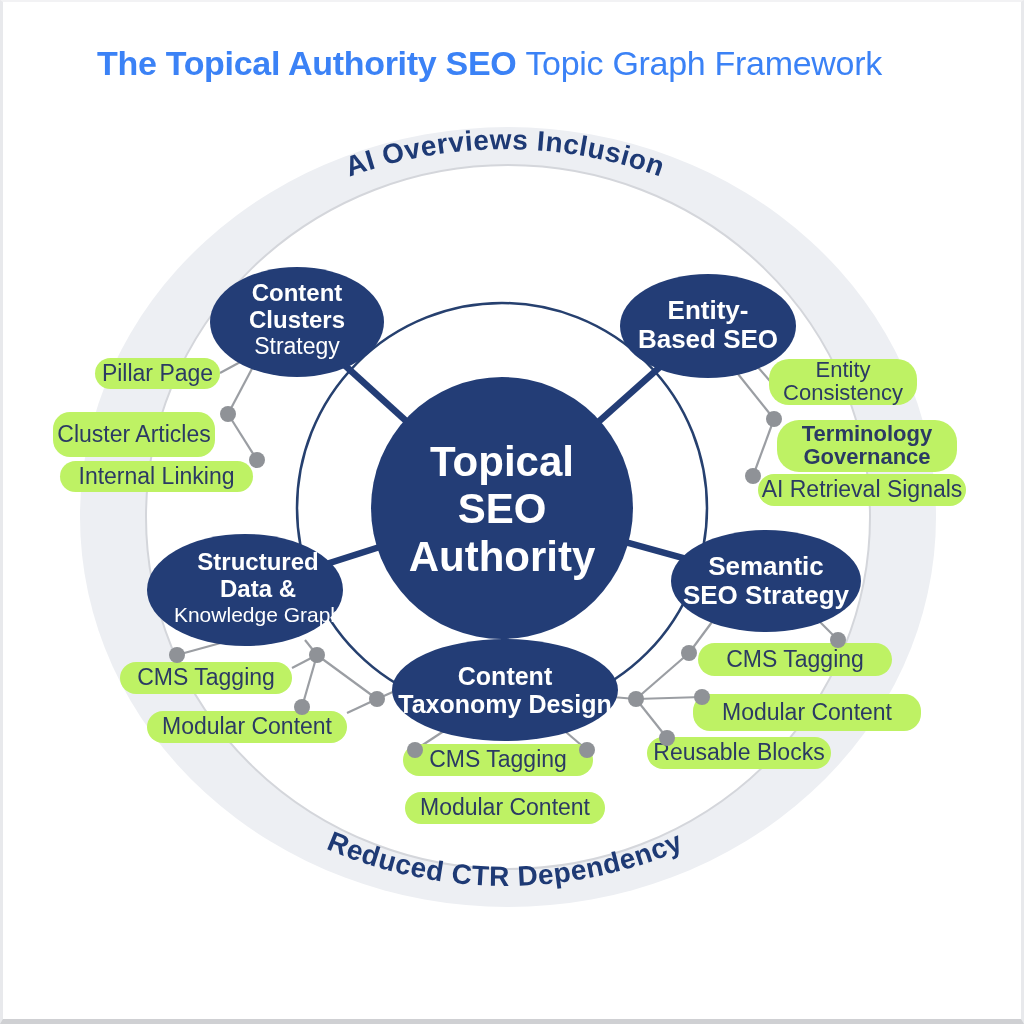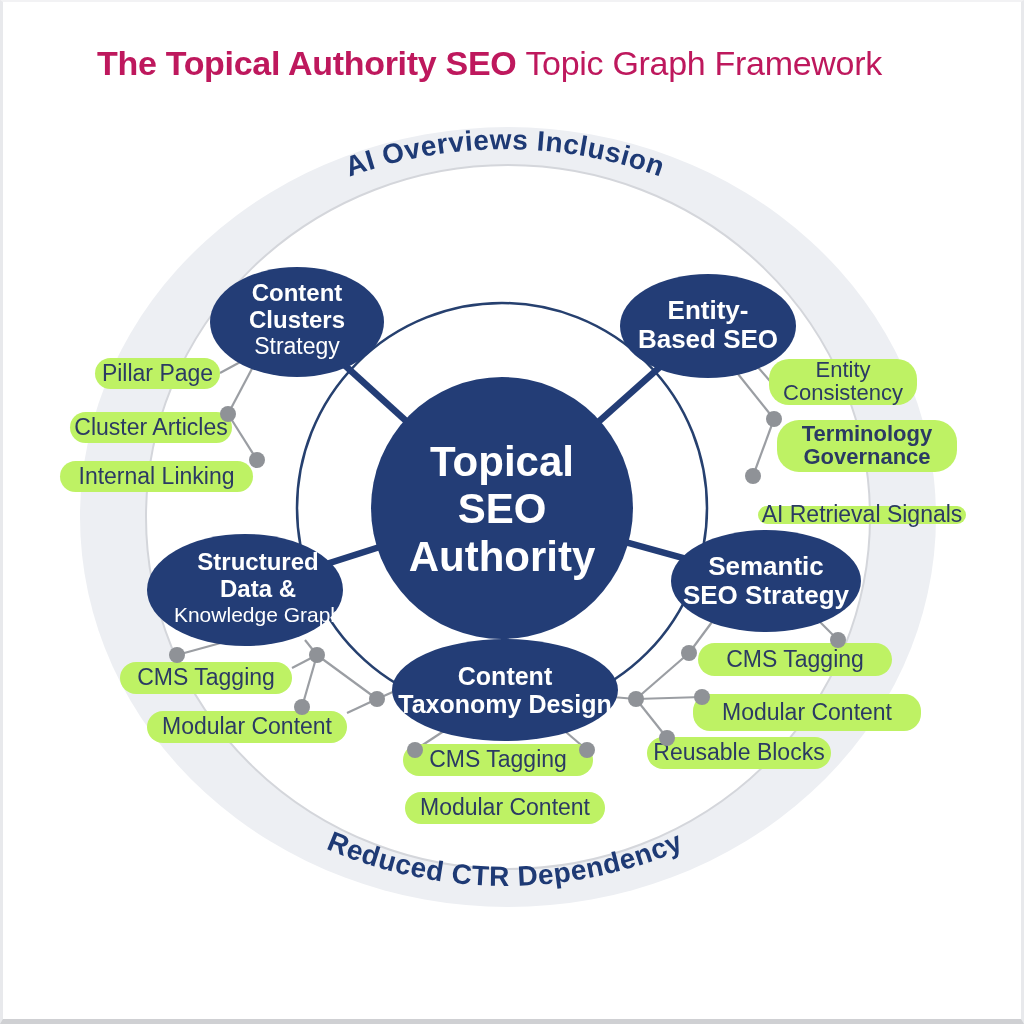--- a/index.html
+++ b/index.html
@@ -4,21 +4,21 @@
 <style>
   html,body{margin:0;padding:0;background:#ffffff;}
   .stage{
     position:relative;width:1024px;height:1024px;background:#ffffff;overflow:hidden;
     font-family:"Liberation Sans",sans-serif;
   }
   .frame{position:absolute;inset:0;border-left:3px solid #e8e9ec;border-right:3px solid #e8e9ec;
     border-bottom:5px solid #cfd0d3;border-top:2px solid #f2f2f4;pointer-events:none;z-index:6;}
   svg.diagram{position:absolute;left:0;top:0;z-index:0;}
   .title{position:absolute;left:97px;top:44px;z-index:4;font-size:34px;letter-spacing:-0.3px;
-    color:#be185d;white-space:nowrap;}
+    color:#3b82f6;white-space:nowrap;}
   .title .t-bold{font-weight:700;}
   .title .t-reg{font-weight:400;margin-left:9px;}
   .node-label{position:absolute;z-index:3;transform:translate(-50%,-50%);text-align:center;
     color:#ffffff;line-height:1.12;white-space:nowrap;}
   .nl-b{font-weight:700;display:block;}
   .nl-r{font-weight:400;display:block;}
   .center-label{font-size:42px;font-weight:700;line-height:1.13;}
   .pill{position:absolute;z-index:2;background:#bef264;border-radius:17px;color:#2b3a63;
     font-size:23px;font-weight:400;display:flex;align-items:center;justify-content:center;
     text-align:center;line-height:1.04;}
@@ -121,36 +121,36 @@
     <span class="nl-b">Semantic</span>
     <span class="nl-b">SEO Strategy</span>
   </div>
 
   <div class="node-label" style="left:505px;top:690px;font-size:25px;">
     <span class="nl-b">Content</span>
     <span class="nl-b">Taxonomy Design</span>
   </div>
 
   <div class="pill" style="left:95px;top:358px;width:125px;height:31px;">Pillar Page</div>
-  <div class="pill" style="left:70px;top:412px;width:162px;height:31px;">Cluster Articles</div>
+  <div class="pill" style="left:53px;top:412px;width:162px;height:45px;">Cluster Articles</div>
   <div class="pill" style="left:60px;top:461px;width:193px;height:31px;">Internal Linking</div>
 
   <div class="pill" style="left:769px;top:359px;width:148px;height:46px;font-size:22px;border-radius:20px;">
     <span>
       <span class="two">Entity</span>
       <span class="two">Consistency</span>
     </span>
   </div>
   <div class="pill" style="left:777px;top:420px;width:180px;height:52px;font-size:22px;border-radius:22px;font-weight:bold;">
     <span>
       <span class="two">Terminology</span>
       <span class="two">Governance</span>
     </span>
   </div>
-  <div class="pill" style="left:758px;top:474px;width:208px;height:18px;margin-top:32px;">AI Retrieval Signals</div>
+  <div class="pill" style="left:758px;top:474px;width:208px;height:32px;">AI Retrieval Signals</div>
 
   <div class="pill" style="left:120px;top:662px;width:172px;height:32px;">CMS Tagging</div>
   <div class="pill" style="left:147px;top:711px;width:200px;height:32px;">Modular Content</div>
 
   <div class="pill" style="left:403px;top:744px;width:190px;height:32px;">CMS Tagging</div>
   <div class="pill" style="left:405px;top:792px;width:200px;height:32px;">Modular Content</div>
 
   <div class="pill" style="left:698px;top:643px;width:194px;height:33px;">CMS Tagging</div>
   <div class="pill" style="left:693px;top:694px;width:228px;height:37px;">Modular Content</div>
   <div class="pill" style="left:647px;top:737px;width:184px;height:32px;">Reusable Blocks</div>

